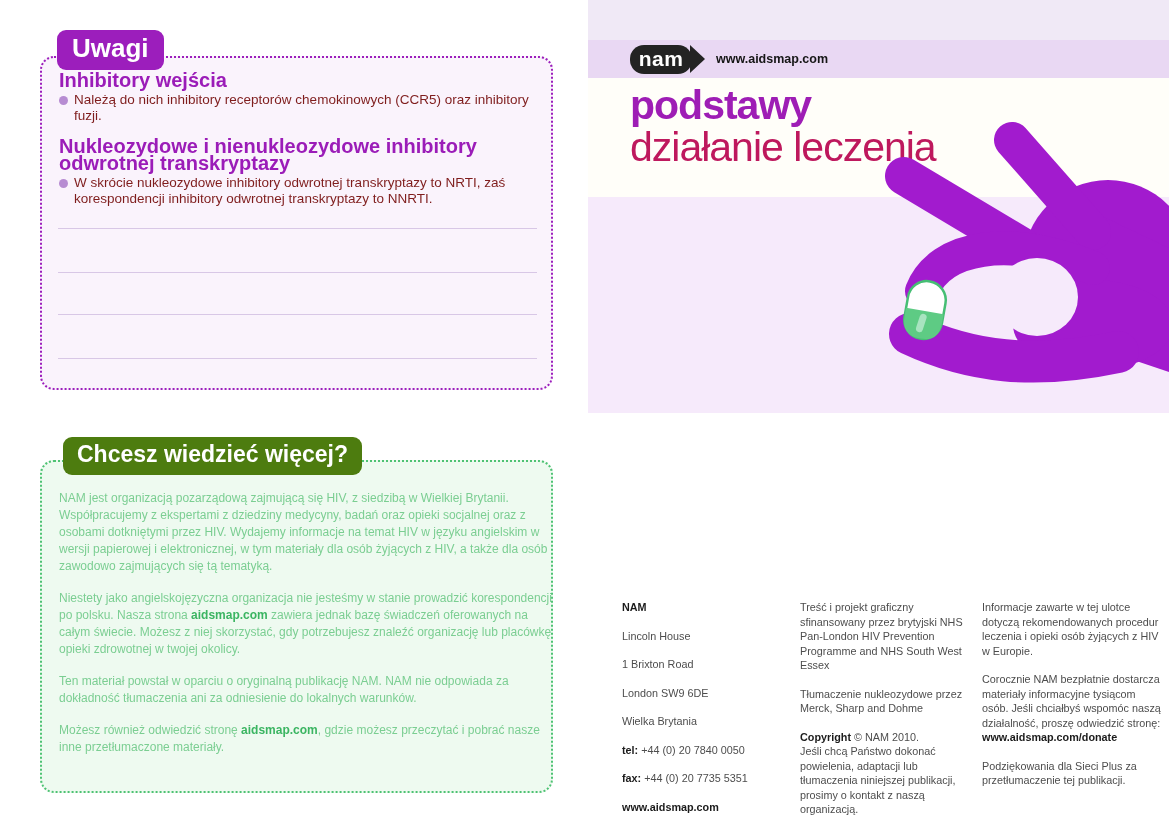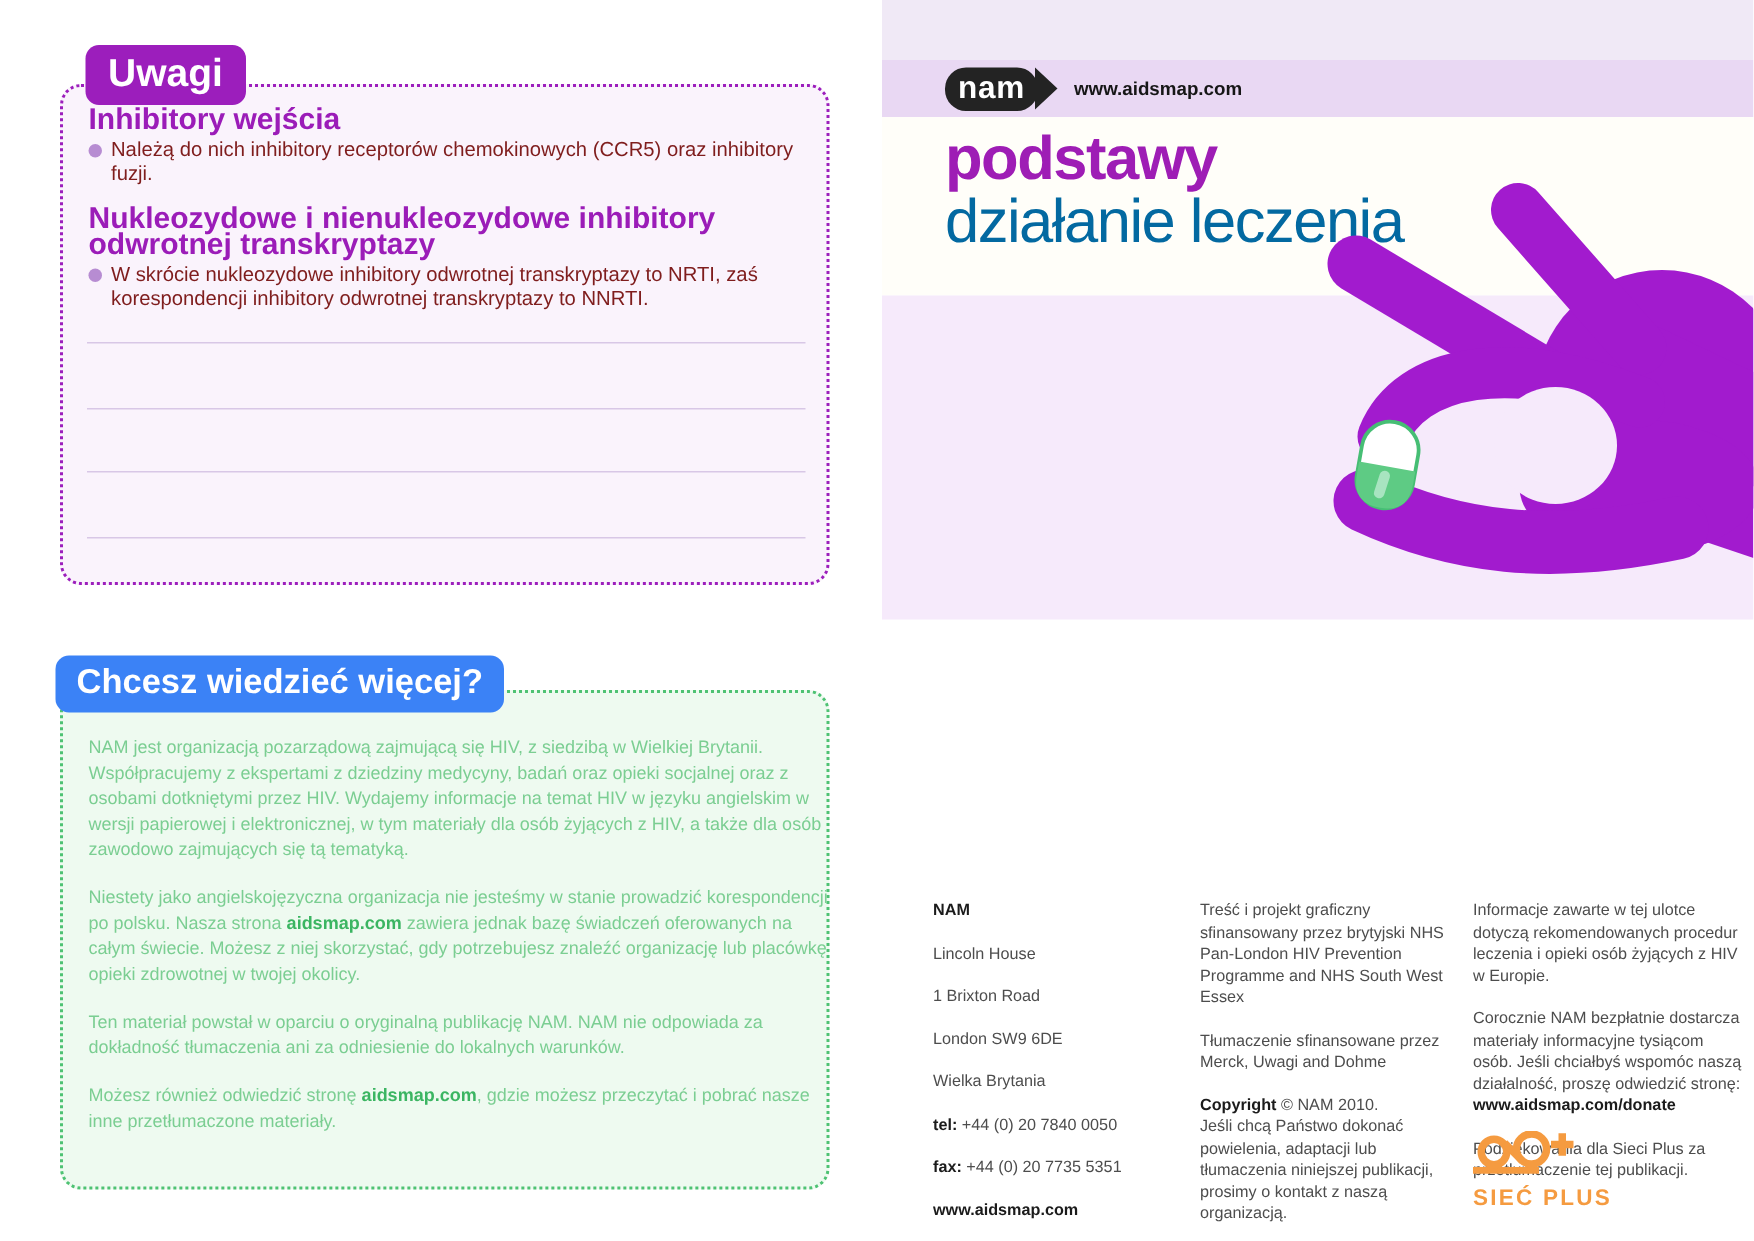--- a/index.html
+++ b/index.html
@@ -39,21 +39,21 @@
   .note-line{
     position:absolute;left:16px;width:479px;height:0;
     border-top:1px solid #d8c7e6;
   }
 
   .more-box{
     position:absolute;left:40px;top:460px;width:509px;height:329px;
     border:2px dotted #4ec273;border-radius:14px;background:#eefaf0;
   }
   .more-label{
-    left:37px;top:437px;background:#3b82f6;font-size:23px;padding:4px 14px 7px 14px;
+    left:63px;top:437px;background:#4d7c0f;font-size:23px;padding:4px 14px 7px 14px;
   }
   .more-content{padding:28px 12px 0 17px;}
   .green-para{
     margin:0 0 15px 0;font-size:12px;line-height:17px;color:#7bce92;width:498px;
   }
   .green-bold{font-weight:bold;color:#3bb562;}
 
   
   .right-page{position:absolute;left:588px;top:0;width:581px;height:827px;background:#ffffff;}
   .strip-top{position:absolute;left:0;top:0;width:581px;height:40px;background:#f0e9f6;}
@@ -74,21 +74,21 @@
   .band-website{margin-left:24px;font-size:12.5px;font-weight:bold;color:#161616;}
   .band-title{
     position:absolute;left:0;top:78px;width:581px;height:119px;background:#fffef9;
   }
   .title-line1{
     margin:7px 0 0 42px;font-size:41px;line-height:41px;font-weight:bold;
     color:#9e1db5;letter-spacing:-1px;
   }
   .title-line2{
     margin:0 0 0 42px;font-size:41px;line-height:43px;font-weight:normal;
-    color:#0369a1;letter-spacing:-1px;
+    color:#be185d;letter-spacing:-1px;
   }
   .block-lavender{position:absolute;left:0;top:197px;width:581px;height:216px;background:#f6eafb;}
   .hand-svg{position:absolute;left:0;top:0;width:581px;height:827px;pointer-events:none;}
 
   
   .footer-col{position:absolute;top:600px;font-size:10.8px;line-height:14.5px;color:#4d4d4d;}
   .footer-col strong{color:#1b1b1b;}
   .col1{left:34px;width:160px;}
   .col2{left:212px;width:172px;}
   .col3{left:394px;width:180px;}
@@ -177,35 +177,24 @@
     <p class="contact-line">London SW9 6DE</p>
     <p class="contact-line">Wielka Brytania</p>
     <p class="contact-line"><span class="lbl-b">tel:</span> <span>+44 (0) 20 7840 0050</span></p>
     <p class="contact-line"><span class="lbl-b">fax:</span> <span>+44 (0) 20 7735 5351</span></p>
     <p class="contact-line"><strong>www.aidsmap.com</strong></p>
 
   </div>
 
   <div class="footer-col col2">
     <p>Treść i projekt graficzny sfinansowany przez brytyjski NHS Pan-London HIV Prevention Programme and NHS South West Essex</p>
-    <p>Tłumaczenie sfinansowane przez Merck, Uwagi and Dohme</p>
+    <p>Tłumaczenie nukleozydowe przez Merck, Sharp and Dohme</p>
     <p><strong>Copyright</strong><span> © NAM 2010.</span><br><span>Jeśli chcą Państwo dokonać powielenia, adaptacji lub tłumaczenia niniejszej publikacji, prosimy o kontakt z naszą organizacją.</span></p>
 
   </div>
 
   <div class="footer-col col3">
     <p>Informacje zawarte w tej ulotce dotyczą rekomendowanych procedur leczenia i opieki osób żyjących z HIV w Europie.</p>
     <p><span>Corocznie NAM bezpłatnie dostarcza materiały informacyjne tysiącom osób. Jeśli chciałbyś wspomóc naszą działalność, proszę odwiedzić stronę:</span><br><strong>www.aidsmap.com/donate</strong></p>
     <p>Podziękowania dla Sieci Plus za przetłumaczenie tej publikacji.</p>
   </div>
 
-  <div class="siec-plus">
-    <svg width="100" height="30" viewBox="0 0 100 30">
-      <rect x="0" y="24" width="44" height="4.5" fill="#f59b40"></rect>
-      <circle cx="14" cy="14" r="8.5" fill="none" stroke="#f59b40" stroke-width="5"></circle>
-      <line x1="21" y1="8" x2="33" y2="20" stroke="#f59b40" stroke-width="5"></line>
-      <circle cx="39" cy="12" r="10" fill="none" stroke="#f59b40" stroke-width="5"></circle>
-      <rect x="52" y="6.5" width="15" height="5" fill="#f59b40"></rect>
-      <rect x="57" y="1.5" width="5" height="15" fill="#f59b40"></rect>
-    </svg>
-    <div class="siec-plus-text">SIEĆ PLUS</div>
-  </div>
 </div>
 
 </body></html>

